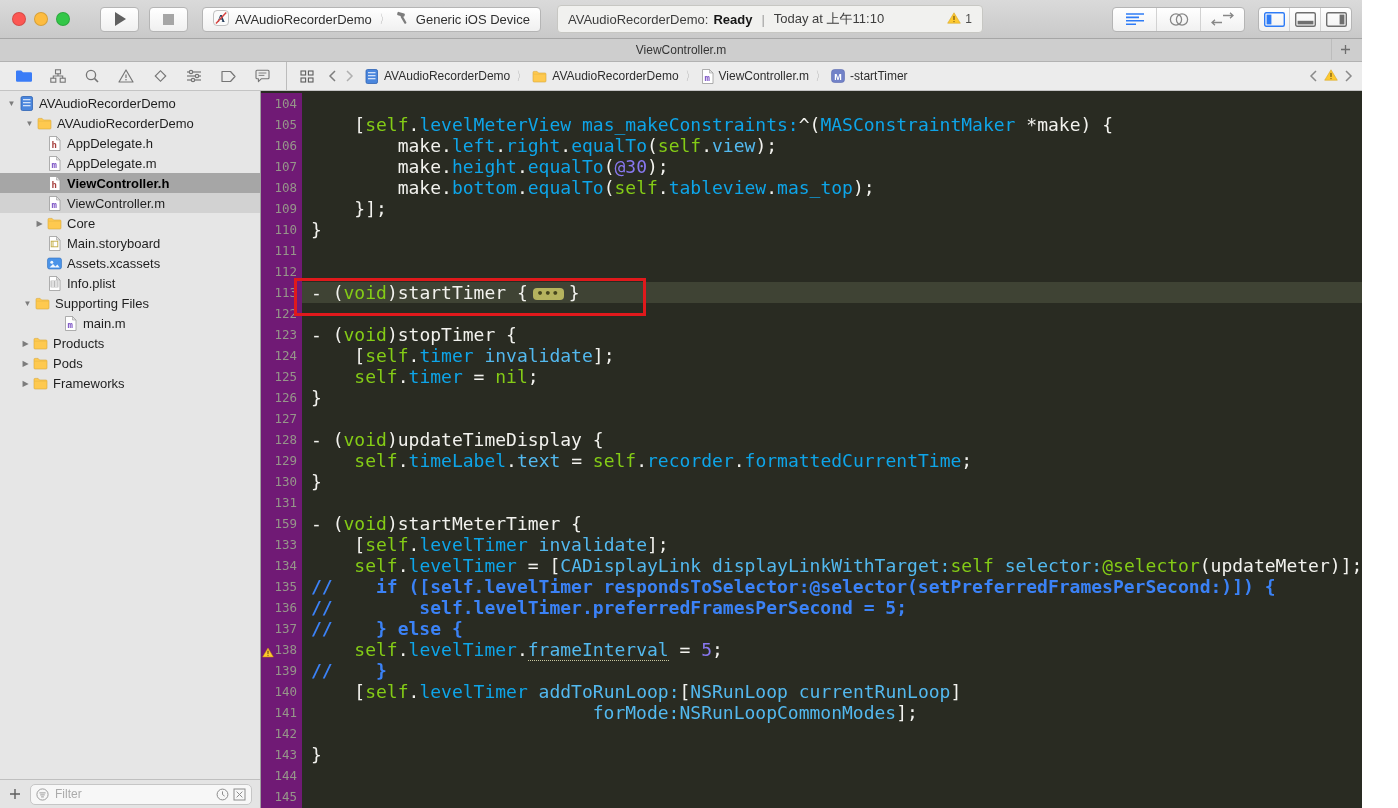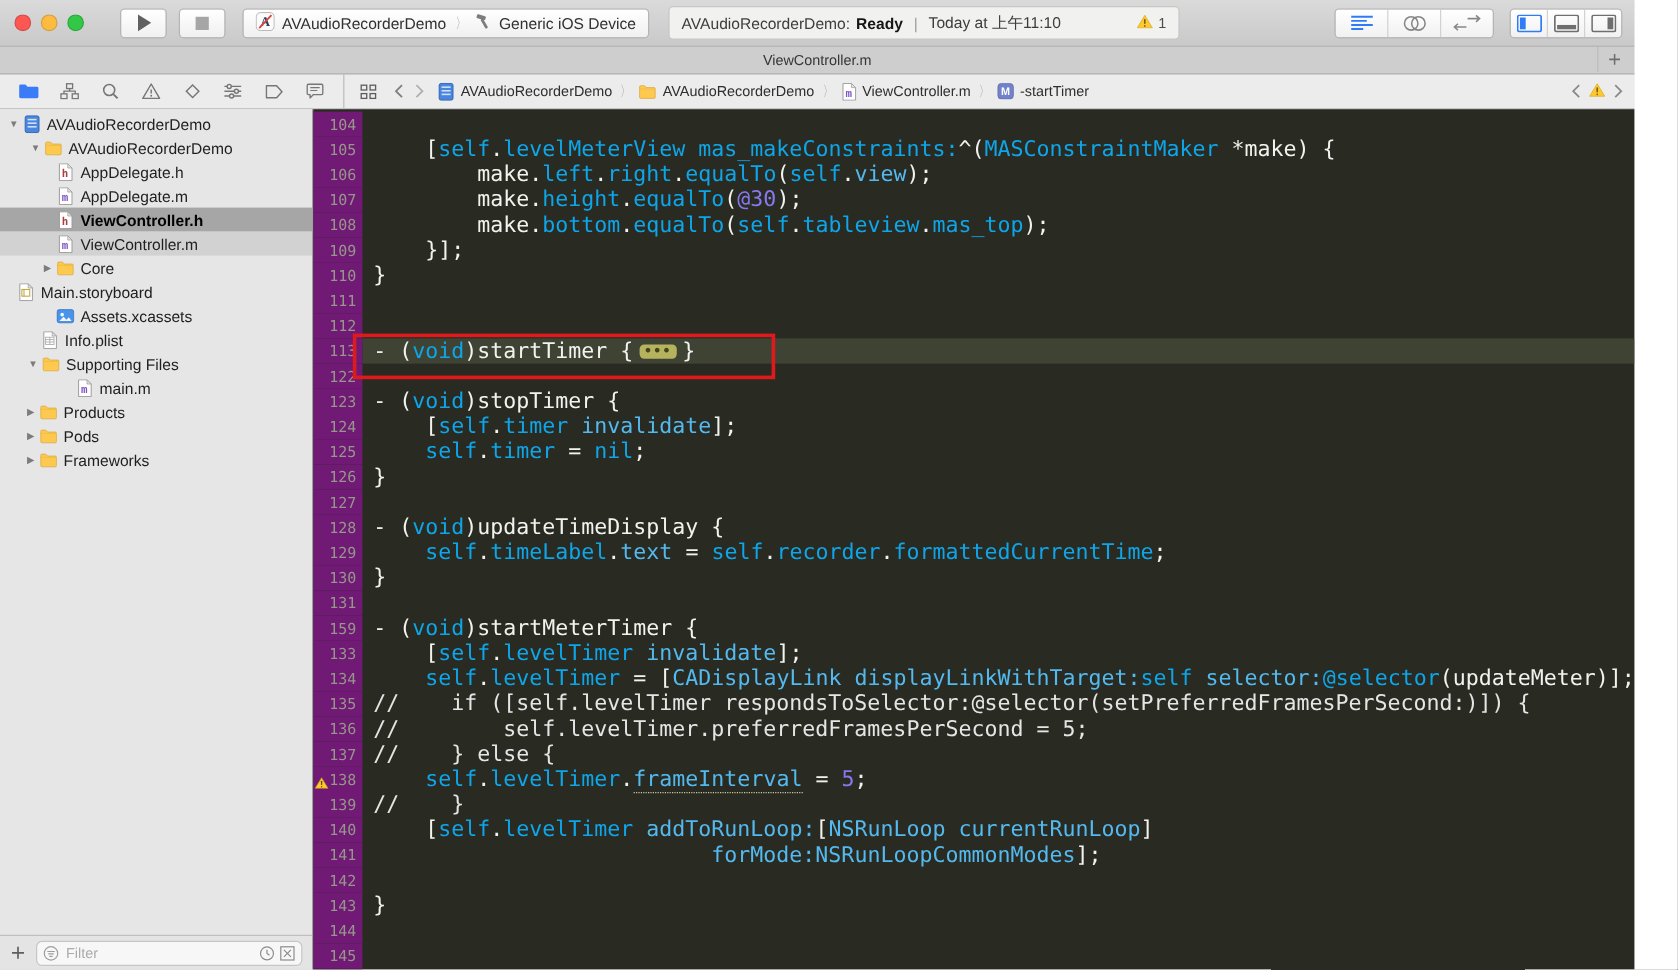--- a/index.html
+++ b/index.html
@@ -66,22 +66,22 @@
 
   
   .editor{flex:1;position:relative;background:#292b22;overflow:hidden;
     font-family:"DejaVu Sans Mono","Liberation Mono",monospace;font-size:18px;line-height:21px;padding-top:2px;}
   .erow{display:flex;height:21px;}
   .erow.hl .code{background:#3f4334;}
   .gutter{width:36px;flex:0 0 36px;background:#701a75;color:#96968a;font-size:12.5px;line-height:21px;
     text-align:right;padding-right:5px;position:relative;}
   .gutter .wicon{position:absolute;left:1px;top:4px;}
   .code{flex:1;white-space:pre;padding-left:9px;color:#f2f2ee;}
-  .p{color:#f2f2ee;} .k{color:#0ea5e9;} .g{color:#0ea5e9;} .c{color:#53b9ef;}
-  .n{color:#8878f0;} .cm{color:#e5e5e5;}
+  .p{color:#f2f2ee;} .k{color:#84cc16;} .g{color:#0ea5e9;} .c{color:#53b9ef;}
+  .n{color:#8878f0;} .cm{color:#3b82f6;font-weight:bold;}
   .cu{color:#53b9ef;border-bottom:1px dotted #c9c9a0;}
   .foldbadge{display:inline-block;background:#b5b35e;border-radius:4px;color:#45451d;font-size:11px;
     line-height:12px;padding:0 4px;margin:0 5px;letter-spacing:1px;vertical-align:2px;font-weight:bold;}
   .annotation{position:absolute;left:33px;top:187px;width:352px;height:38px;border:3px solid #e0191c;
     box-sizing:border-box;pointer-events:none;z-index:6;}
 </style>
 </head>
 <body>
 
 <div class="window">
@@ -401,21 +401,21 @@
           <div class="srow" style="padding-left: 33px;">
             <span class="disc">▶</span>
             <span class="ficon">
               <svg width="15" height="13" viewBox="0 0 15 13">
                 <path d="M1 2.4 Q1 1.4 2 1.4 L5.1 1.4 L6.6 3 L13 3 Q14 3 14 4 L14 11 Q14 12 13 12 L2 12 Q1 12 1 11 Z" fill="#fec94f" stroke="#d9a73a" stroke-width="0.6"></path>
                 <path d="M1 4.2 H14" stroke="#eebc45" stroke-width="0.7"></path>
               </svg>
             </span>
             <span>Core</span>
           </div>
-          <div class="srow" style="">
+          <div class="srow" style="padding-left: 33px;">
             <span class="disc"></span>
             <span class="ficon">
               <svg width="13" height="15" viewBox="0 0 13 15">
                 <path d="M1.5 0.5 h7 l3.5 3.5 v10.5 h-10.5 z" fill="#ffffff" stroke="#9a9a9a" stroke-width="0.8"></path>
                 <path d="M8.5 0.5 l3.5 3.5 h-3.5 z" fill="#e4e4e4" stroke="#9a9a9a" stroke-width="0.6"></path>
                 <rect x="3.2" y="5.2" width="6.6" height="5.6" fill="none" stroke="#c2ab42" stroke-width="0.9"></rect>
                 <line x1="5" y1="5.2" x2="5" y2="10.8" stroke="#c2ab42" stroke-width="0.9"></line>
               </svg>
             </span>
             <span>Main.storyboard</span>
@@ -424,21 +424,21 @@
             <span class="disc"></span>
             <span class="ficon">
               <svg width="15" height="13">
                 <rect x="0.5" y="1" width="14" height="11" rx="2" fill="#4a93e8" stroke="#2f6fc0" stroke-width="0.6"></rect>
                 <circle cx="4.8" cy="5.2" r="1.5" fill="#ffffff" opacity="0.92"></circle>
                 <path d="M2.5 10.6 L6 7 L8.4 9.4 L10.4 7.4 L12.6 10.6 Z" fill="#ffffff" opacity="0.92"></path>
               </svg>
             </span>
             <span>Assets.xcassets</span>
           </div>
-          <div class="srow" style="padding-left: 20px;">
+          <div class="srow" style="padding-left: 33px;">
             <span class="disc"></span>
             <span class="ficon">
               <svg width="13" height="15" viewBox="0 0 13 15">
                 <path d="M1.5 0.5 h7 l3.5 3.5 v10.5 h-10.5 z" fill="#ffffff" stroke="#9a9a9a" stroke-width="0.8"></path>
                 <path d="M8.5 0.5 l3.5 3.5 h-3.5 z" fill="#e4e4e4" stroke="#9a9a9a" stroke-width="0.6"></path>
                 <rect x="3" y="5" width="7" height="6" fill="none" stroke="#a8a8a8" stroke-width="0.7"></rect>
                 <line x1="3" y1="7" x2="10" y2="7" stroke="#a8a8a8" stroke-width="0.7"></line>
                 <line x1="3" y1="9" x2="10" y2="9" stroke="#a8a8a8" stroke-width="0.7"></line>
                 <line x1="6.5" y1="5" x2="6.5" y2="11" stroke="#a8a8a8" stroke-width="0.7"></line>
               </svg>

